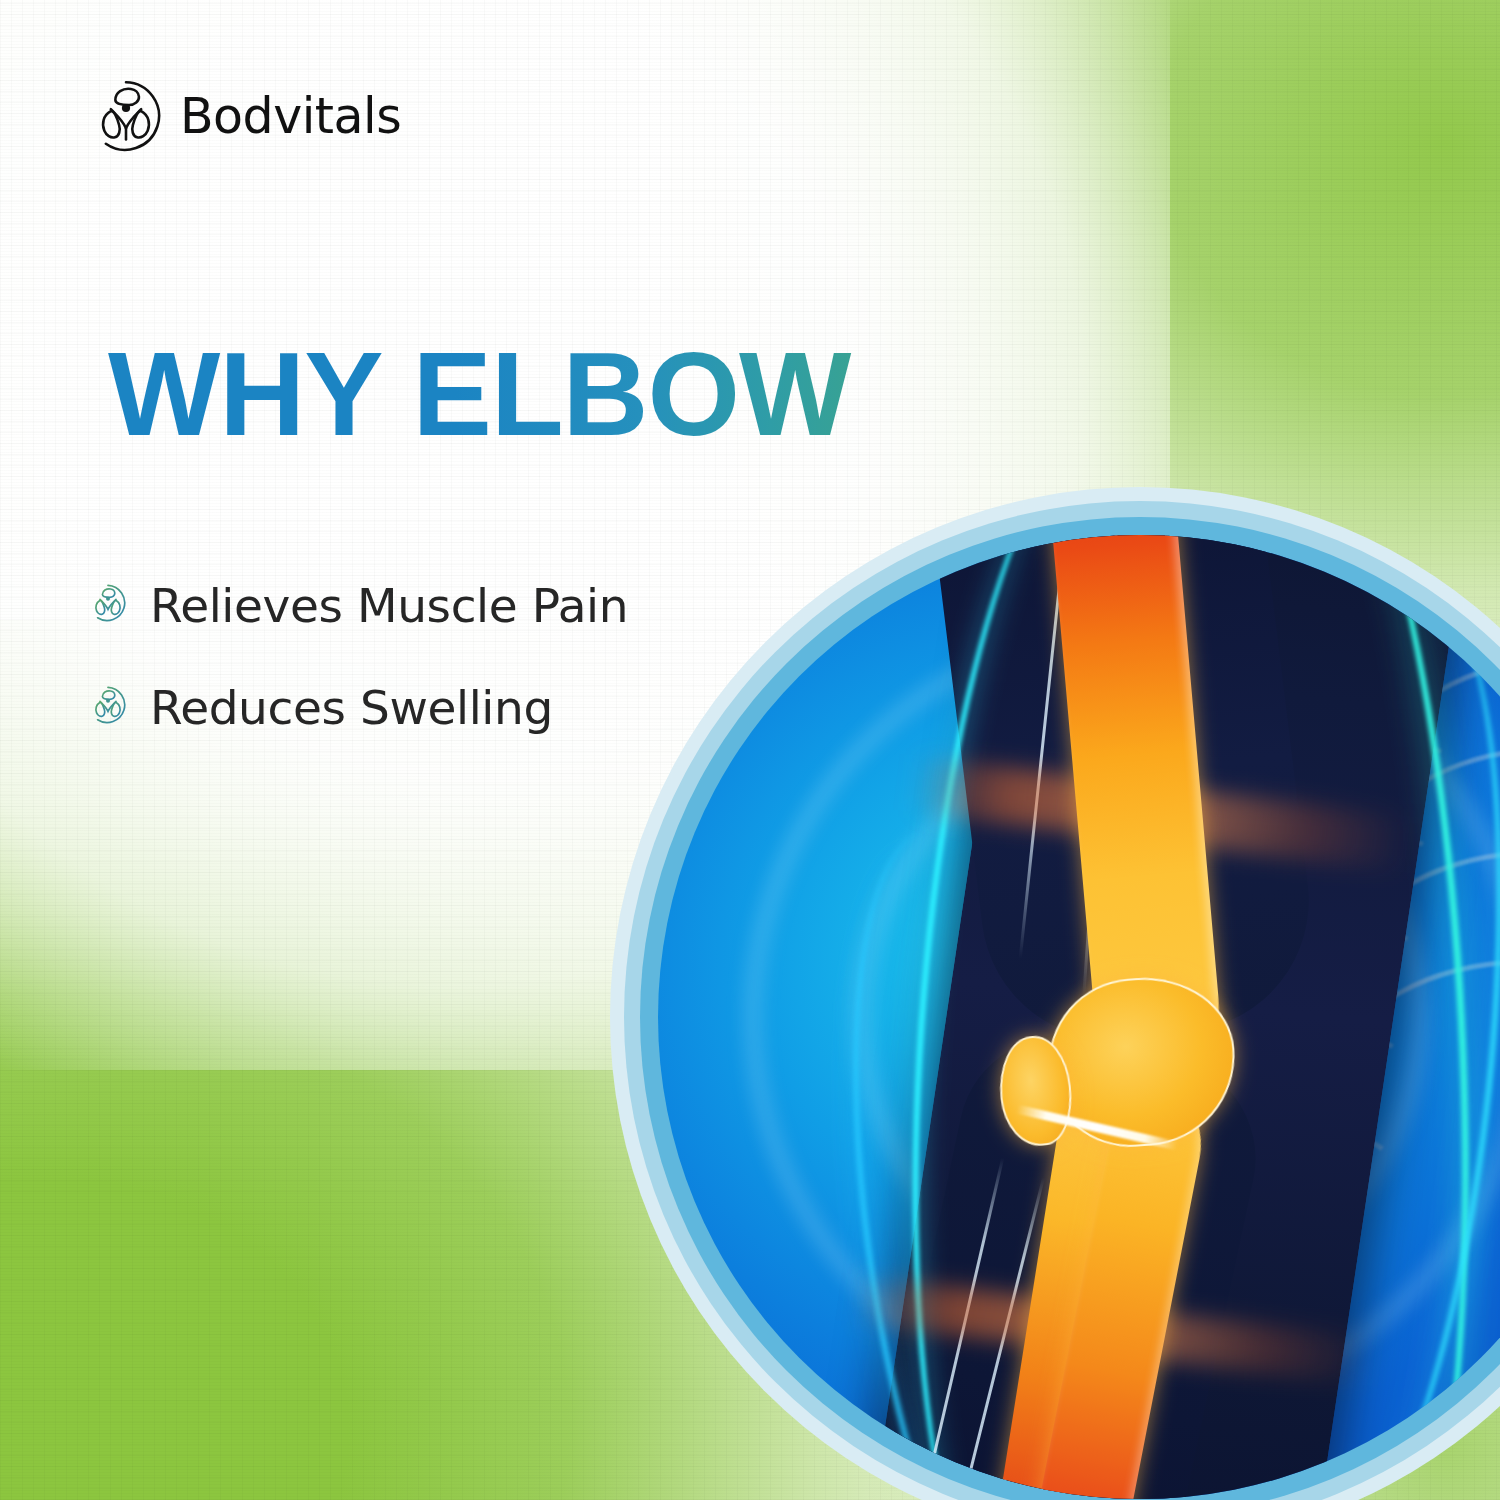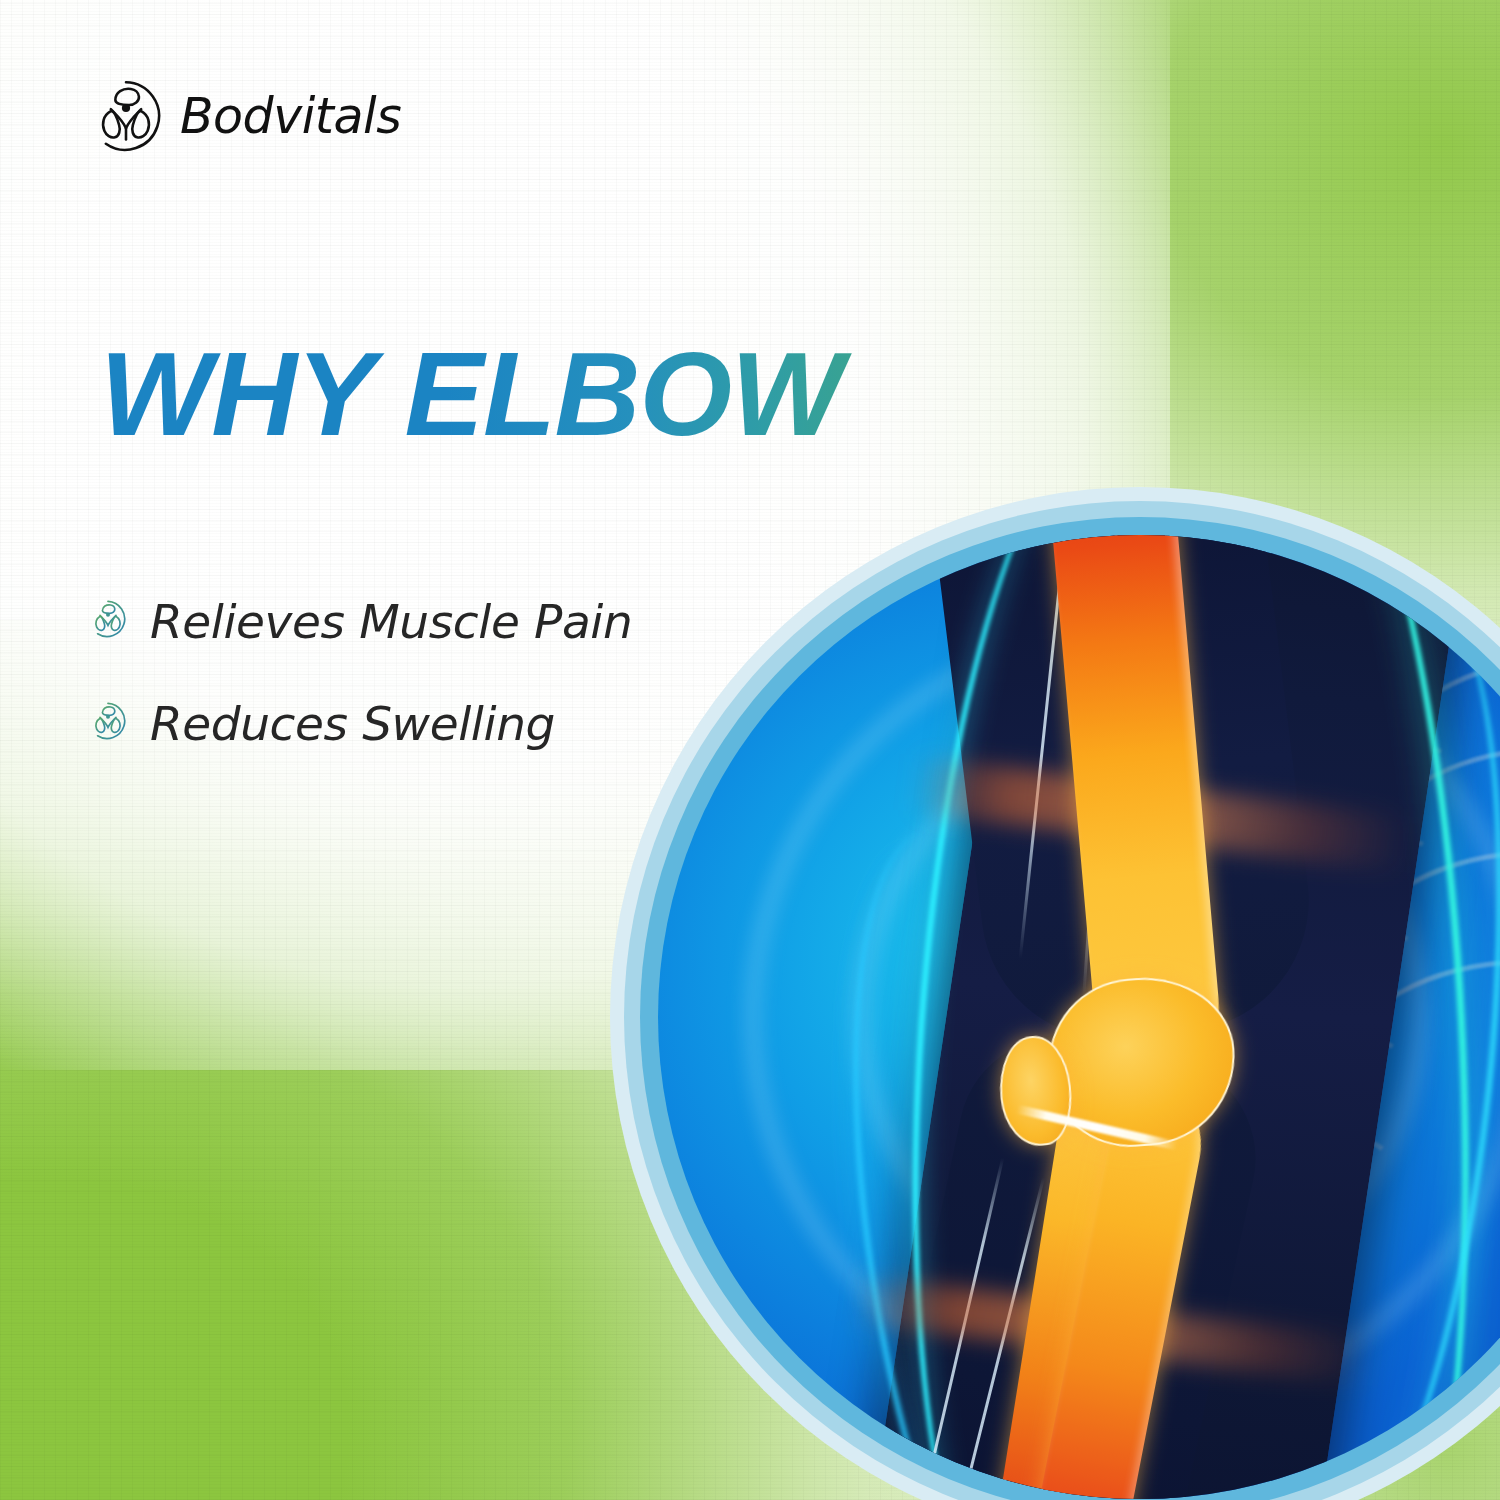--- a/index.html
+++ b/index.html
@@ -8,21 +8,20 @@
     background: #ffffff;
   }
 
   #canvas {
     position: relative;
     width: 1500px;
     height: 1500px;
     overflow: hidden;
     font-family: "Liberation Sans", sans-serif;
     background: #fde047;
-    font-style: italic;
   }
 
   
   .bg-base {
     position: absolute;
     inset: 0;
     background: #fbfdf7;
   }
   .bg-green-bl {
     position: absolute;
@@ -106,21 +105,21 @@
     color: #111111;
     font-weight: 400;
     font-family: "DejaVu Sans", sans-serif;
     line-height: 1;
     white-space: nowrap;
   }
 
   
   .headline {
     position: absolute;
-    left: 100px;
+    left: 108px;
     top: 256px;
     width: 1020px;
     font-weight: 700;
     font-size: 119px;
     line-height: 0.97;
     letter-spacing: -1px;
     font-family: "Liberation Sans", sans-serif;
     text-transform: uppercase;
   }
   .hl-line { display: block; white-space: nowrap; }
@@ -138,21 +137,21 @@
         #2a93b6 82%, #2f97b0 100%);
     -webkit-background-clip: text;
     background-clip: text;
     color: transparent;
   }
 
   
   .bullets {
     position: absolute;
     left: 88px;
-    top: 592px;
+    top: 576px;
     width: 620px;
   }
   .bullet {
     display: flex;
     align-items: flex-start;
     gap: 22px;
     margin-bottom: 42px;
   }
   .bullet:last-child { margin-bottom: 0; text-align: right; }
   .bullet-icon { width: 40px; height: 40px; flex: 0 0 40px; margin-top: 7px; }

